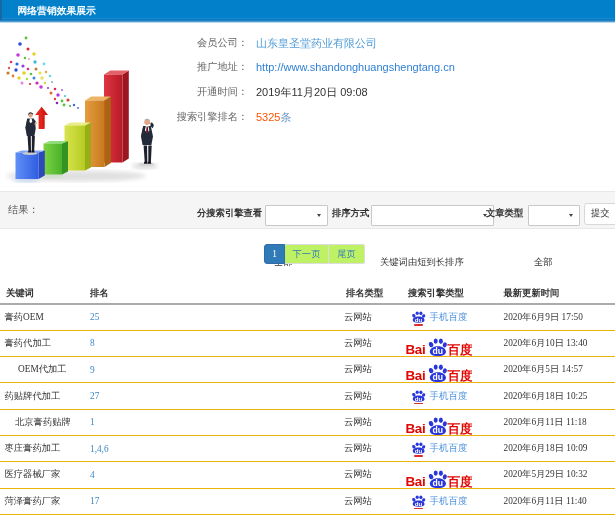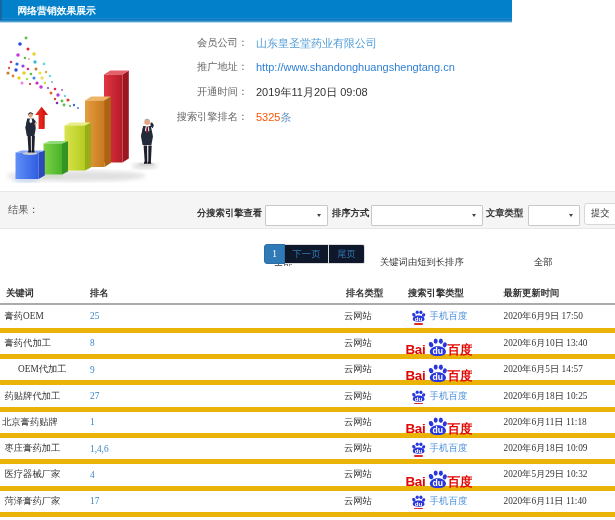--- a/index.html
+++ b/index.html
@@ -1,36 +1,36 @@
 <!DOCTYPE html>
 <html><head>
 <meta charset="utf-8">
 <style>
 *{margin:0;padding:0;box-sizing:border-box;}
 html,body{width:615px;height:520px;background:#fff;font-family:"Liberation Serif",serif;}
 #page{position:relative;width:615px;height:520px;overflow:hidden;background:#fff;}
 .abs{position:absolute;}
 
-#topbar{left:0;top:0;width:512px;height:24px;background:linear-gradient(to bottom,#0280ca 0,#0280ca 17px,#1287ce 18.5px,#0b74bb 20px,#5ba6d6 21.8px,rgba(255,255,255,0) 23px);}
+#topbar{left:0;top:0;width:615px;height:24px;background:linear-gradient(to bottom,#0280ca 0,#0280ca 17px,#1287ce 18.5px,#0b74bb 20px,#5ba6d6 21.8px,rgba(255,255,255,0) 23px);}
 #topbar span{position:absolute;left:17.5px;top:4.8px;font-size:9.8px;line-height:11px;color:#fff;font-weight:bold;}
 
 .ilabel{left:0;width:248px;text-align:right;font-size:10.2px;line-height:14px;color:#666;font-family:"Liberation Sans",sans-serif;}
 .ival{left:256px;font-size:11px;line-height:14px;color:#333;font-family:"Liberation Sans",sans-serif;}
 
 #toolbar{left:0;top:191px;width:615px;height:38px;background:#f5f5f5;border-top:1px solid #e8e8e8;border-bottom:1px solid #e8e8e8;}
 .tlab{font-size:9.3px;line-height:14px;color:#333;font-weight:bold;font-family:"Liberation Sans",sans-serif;}
 .sel{position:absolute;top:13px;height:21px;background:#fff;border:1px solid #c8c8c8;border-radius:1px;font-size:9.3px;color:#333;line-height:17.8px;}
 .sel .tx{position:absolute;left:8px;top:0;margin-top:48px;}
 .sel .ar{position:absolute;right:6px;top:8px;width:0;height:0;border-left:2.8px solid transparent;border-right:2.8px solid transparent;border-top:3.5px solid #444;}
 
-.pgbox{position:absolute;top:243.5px;height:20.6px;border:1px solid #ddd;background:#0f172a;color:#337ab7;font-size:9.3px;line-height:18.6px;text-align:center;}
+.pgbox{position:absolute;top:243.5px;height:20.6px;border:1px solid #ddd;background:#bef264;color:#337ab7;font-size:9.3px;line-height:18.6px;text-align:center;}
 
 #tbl{position:absolute;left:0;top:280.5px;width:615px;border-collapse:collapse;table-layout:fixed;font-size:9.3px;color:#333;}
 #tbl th{height:23.5px;font-weight:bold;text-align:left;vertical-align:middle;border-bottom:2px solid #ababab;font-size:9.3px;color:#333;padding:3px 0 0 0;}
-#tbl td{height:26.3px;border-bottom:5px solid #eab308;vertical-align:middle;padding:0;}
+#tbl td{height:26.3px;border-bottom:1px solid #eab308;vertical-align:middle;padding:0;}
 .rank{color:#3a87c8;}
 .mbtxt{color:#4a90dd;font-size:9.5px;vertical-align:middle;}
 </style>
 </head>
 <body>
 <div id="page">
   <div id="topbar" class="abs">
       <span>网络营销效果展示</span>
       <i style="position:absolute;left:0;top:0;width:2px;height:20px;background:#1668a5"></i>
     </div>
@@ -195,21 +195,21 @@
   <div class="abs ival" style="top:110px"><span style="color:#ff5400">5325</span><span style="color:#6a95c5">条</span></div>
 
   <div id="toolbar" class="abs">
     <div class="abs" style="left:8px;top:11px;font-size:10.2px;line-height:14px;color:#555;font-family:'Liberation Sans',sans-serif">结果：</div>
     <div class="abs tlab" style="left:197px;top:13.5px;">分搜索引擎查看</div>
     <div class="sel" style="left:265px;width:63px">
         <span class="tx">全部</span>
         <span class="ar"></span>
       </div>
     <div class="abs tlab" style="left:332px;top:13.5px;">排序方式</div>
-    <div class="sel" style="left:371px;width:112px">
+    <div class="sel" style="left:371px;width:123px">
         <span class="tx">关键词由短到长排序</span>
         <span class="ar"></span>
       </div>
     <div class="abs tlab" style="left:486px;top:13.5px;">文章类型</div>
     <div class="sel" style="left:528px;width:52px">
         <span class="tx" style="left:5px">全部</span>
         <span class="ar"></span>
       </div>
     <div class="abs" style="left:584px;top:11px;width:46px;height:21.5px;background:#fff;border:1px solid #d8d8d8;border-radius:3px;font-size:9.3px;line-height:19.5px;color:#333;text-align:left;"><span style="margin-left:6px">提交</span></div>
   </div>
@@ -302,21 +302,21 @@
                   <ellipse cx="8.3" cy="3.4" rx="2.1" ry="2.7"></ellipse>
                   <ellipse cx="13.2" cy="3.5" rx="2.1" ry="2.7"></ellipse>
                   <ellipse cx="16.8" cy="7.4" rx="2.1" ry="2.7" transform="rotate(22 16.8 7.4)"></ellipse>
                   <path d="M10.2,8.2 c4.8,0 7.9,2.5 7.9,5.4 c0,2.7 -2.5,4.2 -7.9,4.2 c-5.4,0 -7.9,-1.5 -7.9,-4.2 c0,-2.9 3.1,-5.4 7.9,-5.4 z"></path>
                 </g>
                 <text x="10.1" y="16.3" font-size="8.2" font-weight="bold" fill="#fff" text-anchor="middle" font-family="Liberation Sans,sans-serif">du</text>
               </svg><span style="display:block;margin:-1px auto 0;width:9px;height:1.5px;background:#e02a2a;border-radius:1px"></span></span><span class="mbtxt" style="margin-left:4px">手机百度</span></td>
         <td style="padding-left:9.5px">2020年6月18日 10:25</td>
       </tr>
       <tr>
-        <td style="padding-left:2px">北京膏药贴牌</td>
+        <td style="padding-left:15px">北京膏药贴牌</td>
         <td style="padding-left:8px" class="rank">1</td>
         <td style="padding-left:8px">云网站</td>
         <td><span style="display:inline-block;margin-left:7px;line-height:0;vertical-align:middle;position:relative;top:3.2px"><svg width="66" height="19" viewBox="0 0 66 19">
                 <text x="-0.5" y="17.2" font-size="13.4" font-weight="bold" fill="#e10602" font-family="Liberation Sans,sans-serif" letter-spacing="-0.3">Bai</text>
                 <g transform="translate(21.5,1.2)">
                   <g fill="#2836dd">
                     <ellipse cx="3.6" cy="6.4" rx="2.1" ry="2.7" transform="rotate(-22 3.6 6.4)"></ellipse>
                     <ellipse cx="8.2" cy="2.9" rx="2.0" ry="2.7"></ellipse>
                     <ellipse cx="13.4" cy="3.0" rx="2.0" ry="2.7"></ellipse>
                     <ellipse cx="17.3" cy="6.6" rx="2.0" ry="2.6" transform="rotate(22 17.3 6.6)"></ellipse>

